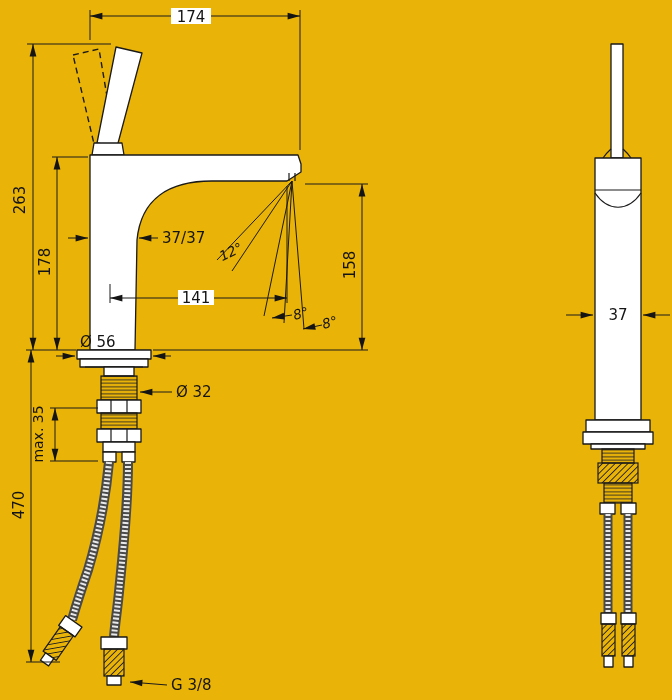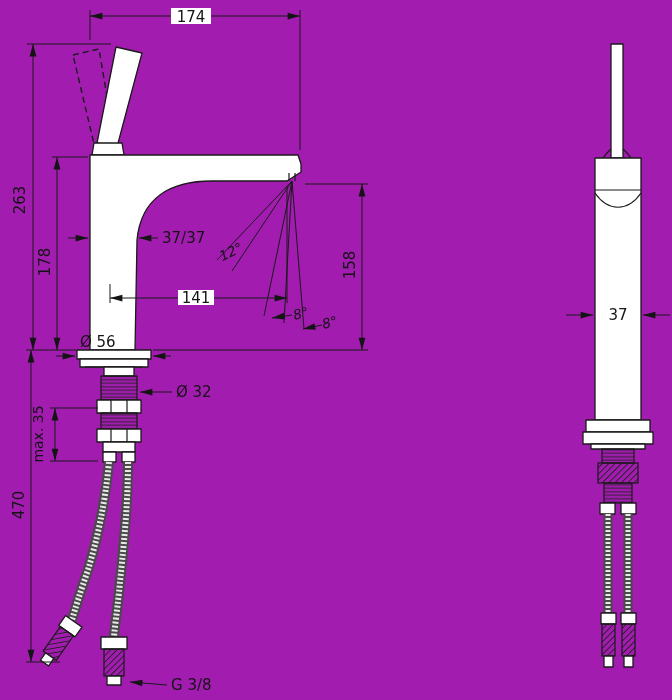--- a/index.html
+++ b/index.html
@@ -1,16 +1,16 @@
 <!DOCTYPE html>
 <html><head>
 <meta charset="utf-8">
 <style>
   html,body { margin:0; padding:0; background:#ffffff; }
-  .canvas { width:672px; height:700px; background:#a21caf; position:relative; overflow:hidden; }
+  .canvas { width:672px; height:700px; background:#eab308; position:relative; overflow:hidden; }
   svg { display:block; }
   text {
     font-family:"DejaVu Sans","Liberation Sans",sans-serif;
     font-size:15px;
     fill:#141414;
   }
   .ang { font-style:italic; font-size:13.5px; }
   .small { font-size:14px; }
   .wh   { fill:#ffffff; stroke:#1a1a1a; stroke-width:1.3; stroke-linejoin:round; }
   .ln   { fill:none; stroke:#1a1a1a; stroke-width:1.2; }

